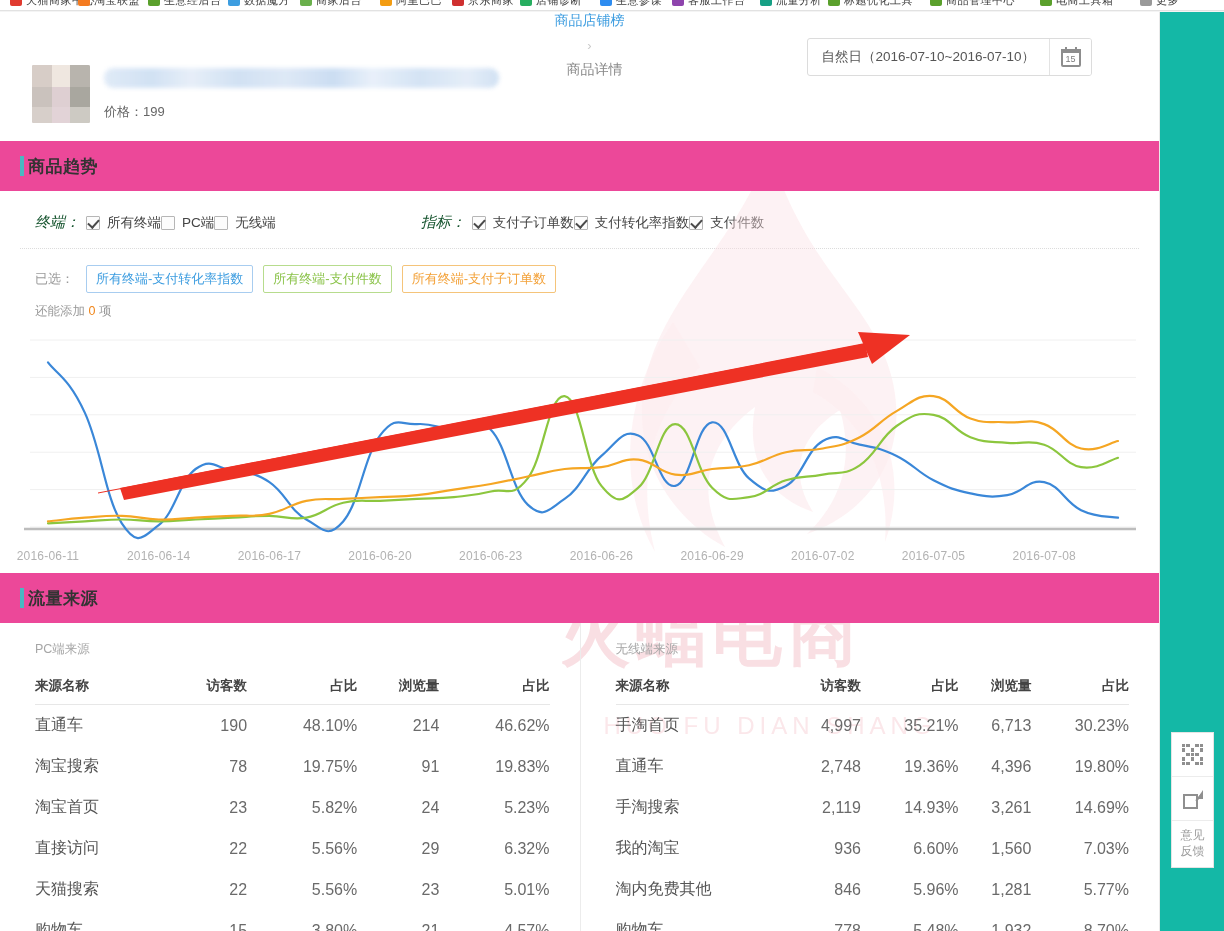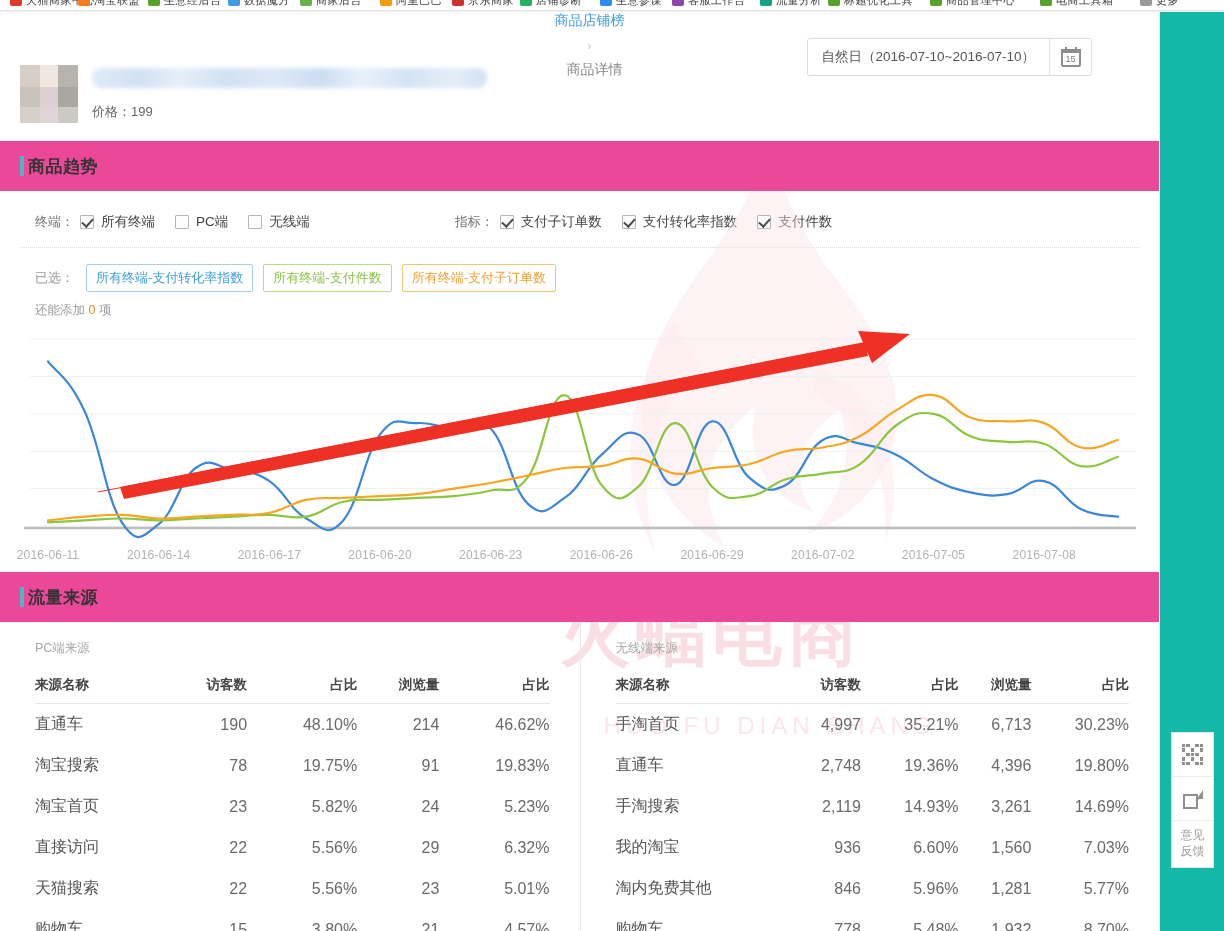--- a/index.html
+++ b/index.html
@@ -61,21 +61,21 @@
   .cal-ico { width: 20px; height: 20px; position: relative; }
   .cal-ico .frame { position: absolute; inset: 2px 0 0 0; border: 2px solid #8d8d8d; border-radius: 2px; }
   .cal-ico .top { position: absolute; top: 2px; left: 0; right: 0; height: 4px; background: #8d8d8d; }
   .cal-ico .hook { position: absolute; top: 0; width: 2px; height: 4px; background: #8d8d8d; }
   .cal-ico .h1 { left: 4px; } .cal-ico .h2 { right: 4px; }
   .cal-ico .num { position: absolute; left: 0; right: 0; top: 7px; text-align: center;
                   font-size: 9px; color: #7c7c7c; font-family: "Liberation Sans", sans-serif; }
 
   
   .product {
-    display: flex; gap: 14px; padding: 8px 0 18px 20px; align-items: flex-start;
+    display: flex; gap: 14px; padding: 8px 0 18px 20px; align-items: flex-start; margin-left: 12px;
   }
   .prod-thumb { width: 58px; height: 58px; flex: none; border-radius: 2px; overflow: hidden; position: relative;
                 background: #d9cfcb; }
   .prod-info { padding-top: 3px; }
   .prod-title-blur {
     width: 395px; height: 20px; border-radius: 9px;
     background: linear-gradient(90deg,#dfeaf7 0%,#cfe0f3 12%,#e6eef8 22%,#cfe0f3 34%,#dde8f6 46%,
                 #c9dcf2 58%,#e8f0fa 68%,#d2e2f4 80%,#e4edf8 92%,#cfe0f3 100%);
     filter: blur(2.2px); opacity: .95;
   }
@@ -90,22 +90,22 @@
     position: absolute; left: 20px; top: 15px; width: 4px; height: 20px; background: #4ab8c1;
   }
   .section-head .title { font-size: 17px; font-weight: bold; color: #333; letter-spacing: .5px; }
 
   
   .filters {
     display: flex; align-items: center; padding: 22px 20px 16px 35px; gap: 0;
     border-bottom: 1px dotted #dcdcdc; margin: 0 20px 0 20px;
     padding-left: 15px; padding-right: 0;
   }
-  .flabel { color: #737373; font-size: 13px; margin-right: 6px; white-space: nowrap; }
-  .cbgroup { display: flex; align-items: flex-start; gap: 20px; }
+  .flabel { color: #14532d; font-size: 15px; margin-right: 6px; white-space: nowrap; font-style: italic; }
+  .cbgroup { display: flex; align-items: flex-start; }
   .cbitem { display: flex; align-items: center; gap: 7px; cursor: pointer; }
   .cbox {
     width: 14px; height: 14px; border: 1px solid #b6b6b6; background: #fcfcfc;
     position: relative; flex: none; border-radius: 1px;
   }
   .cbox.on::after {
     content: ""; position: absolute; left: 3px; top: 0px; width: 5px; height: 9px;
     border: solid #4a4a4a; border-width: 0 2px 2px 0; transform: rotate(42deg);
   }
   .cbtext { font-size: 13.5px; color: #444; white-space: nowrap; }

